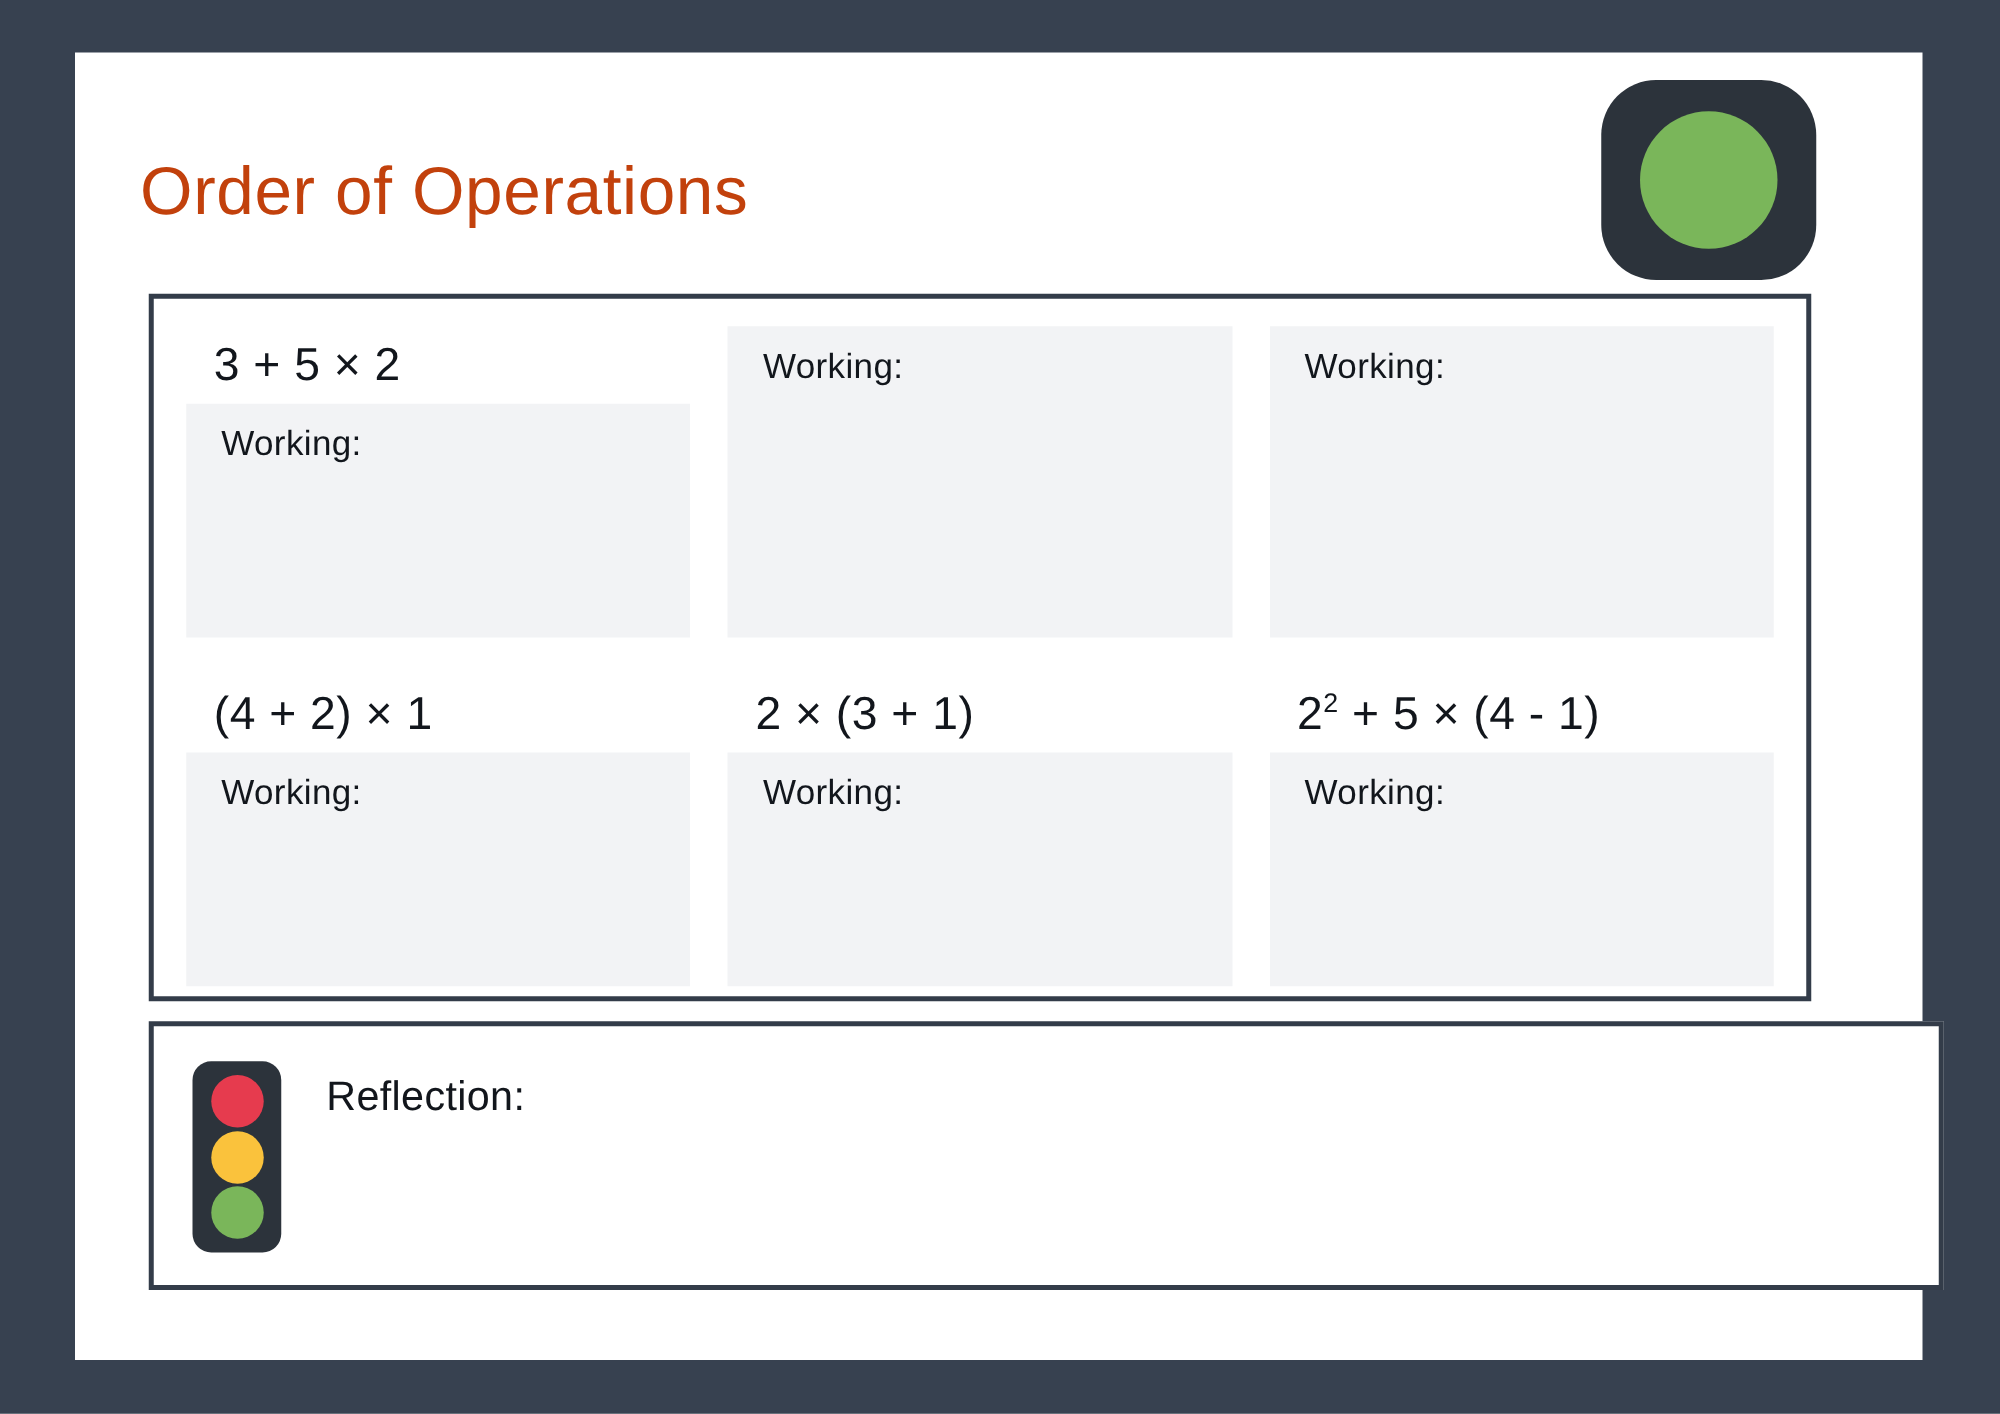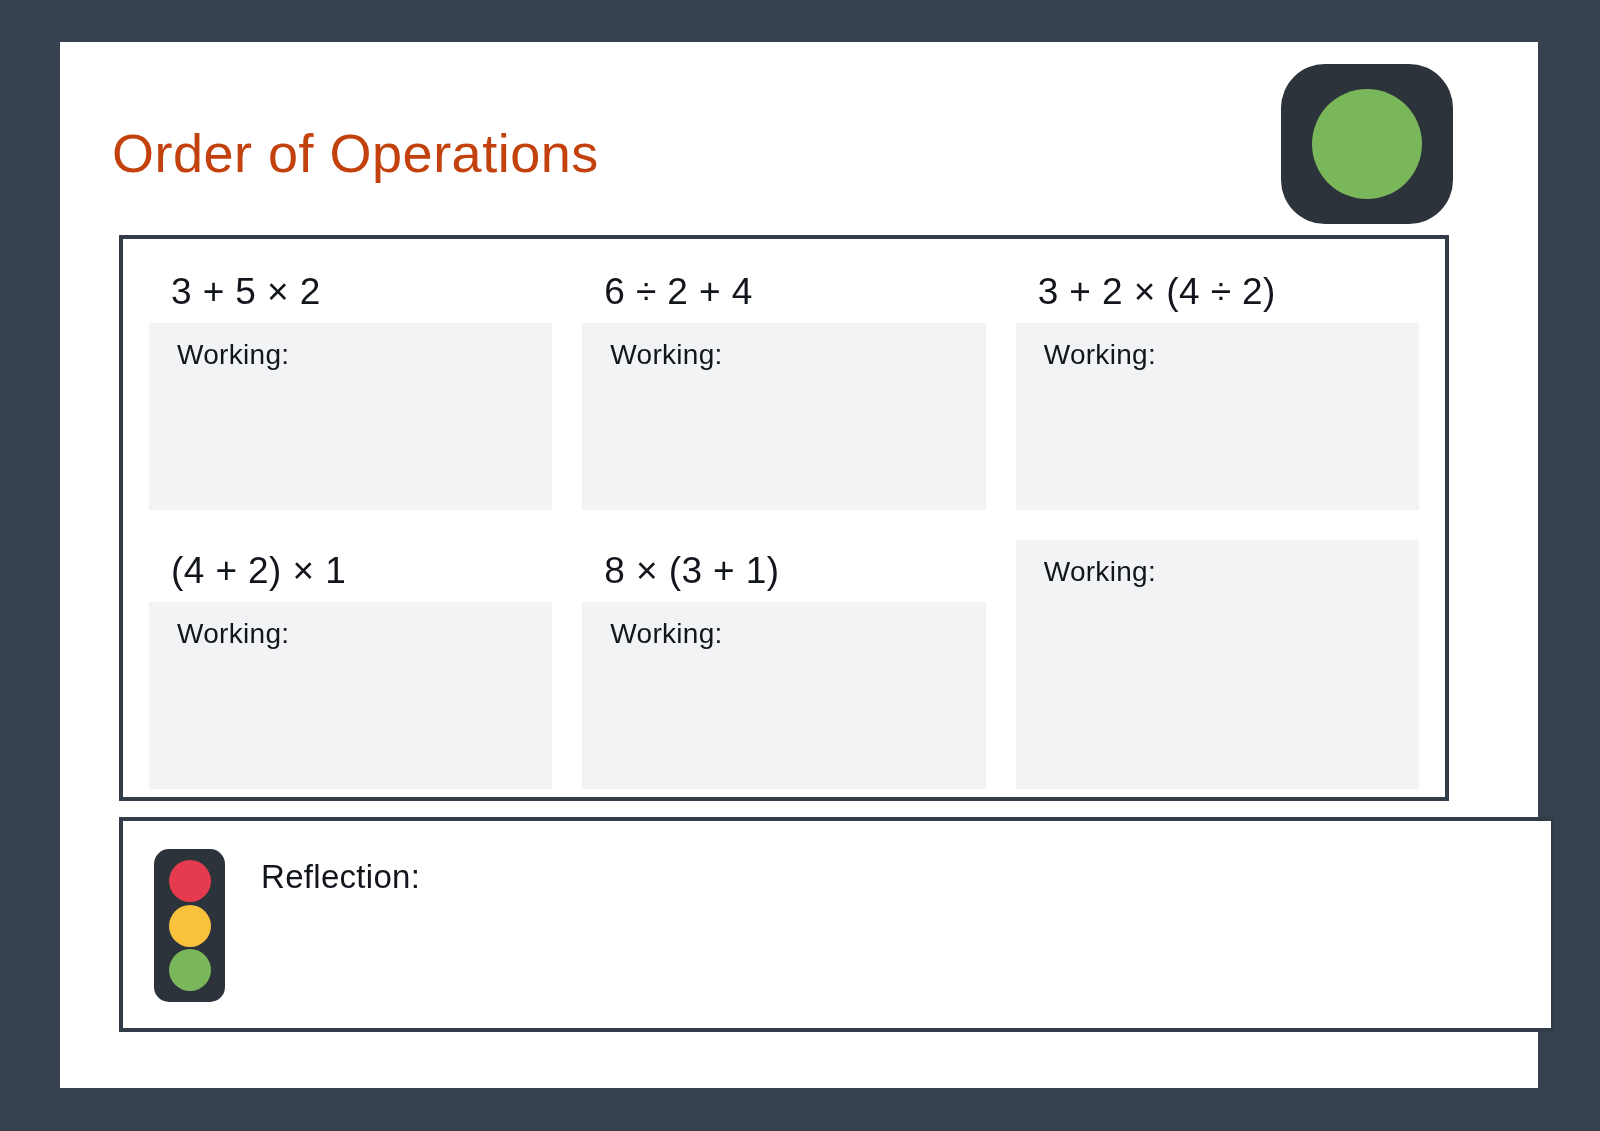--- a/index.html
+++ b/index.html
@@ -195,48 +195,47 @@
     <div class="problem-grid">
 
       <div class="problem-cell">
         <div class="problem-expression">3 + 5 × 2</div>
         <div class="working-panel">
           <span class="working-label">Working:</span>
         </div>
       </div>
 
       <div class="problem-cell">
-        <div class="problem-expression">6 ÷ 2 + 4</div>
-        <div class="working-panel">
-          <span class="working-label">Working:</span>
-        </div>
-      </div>
-
-      <div class="problem-cell">
-        <div class="problem-expression">3 + 2 × (4 ÷ 2)</div>
+        <div class="working-panel">
+          <span class="working-label">Working:</span>
+        </div>
+      </div>
+
+      <div class="problem-cell">
         <div class="working-panel">
           <span class="working-label">Working:</span>
         </div>
       </div>
 
       <div class="problem-cell">
         <div class="problem-expression">(4 + 2) × 1</div>
         <div class="working-panel">
           <span class="working-label">Working:</span>
         </div>
       </div>
 
       <div class="problem-cell">
-        <div class="problem-expression">8 × (3 + 1)</div>
-        <div class="working-panel">
-          <span class="working-label">Working:</span>
-        </div>
-      </div>
-
-      <div class="problem-cell">
+        <div class="problem-expression">2 × (3 + 1)</div>
+        <div class="working-panel">
+          <span class="working-label">Working:</span>
+        </div>
+      </div>
+
+      <div class="problem-cell">
+        <div class="problem-expression"><span>2</span><sup>2</sup><span> + 5 × (4 - 1)</span></div>
         <div class="working-panel">
           <span class="working-label">Working:</span>
         </div>
       </div>
 
     </div>
   </div>
 
   <div class="reflection-box">
     <div class="reflection-inner">

